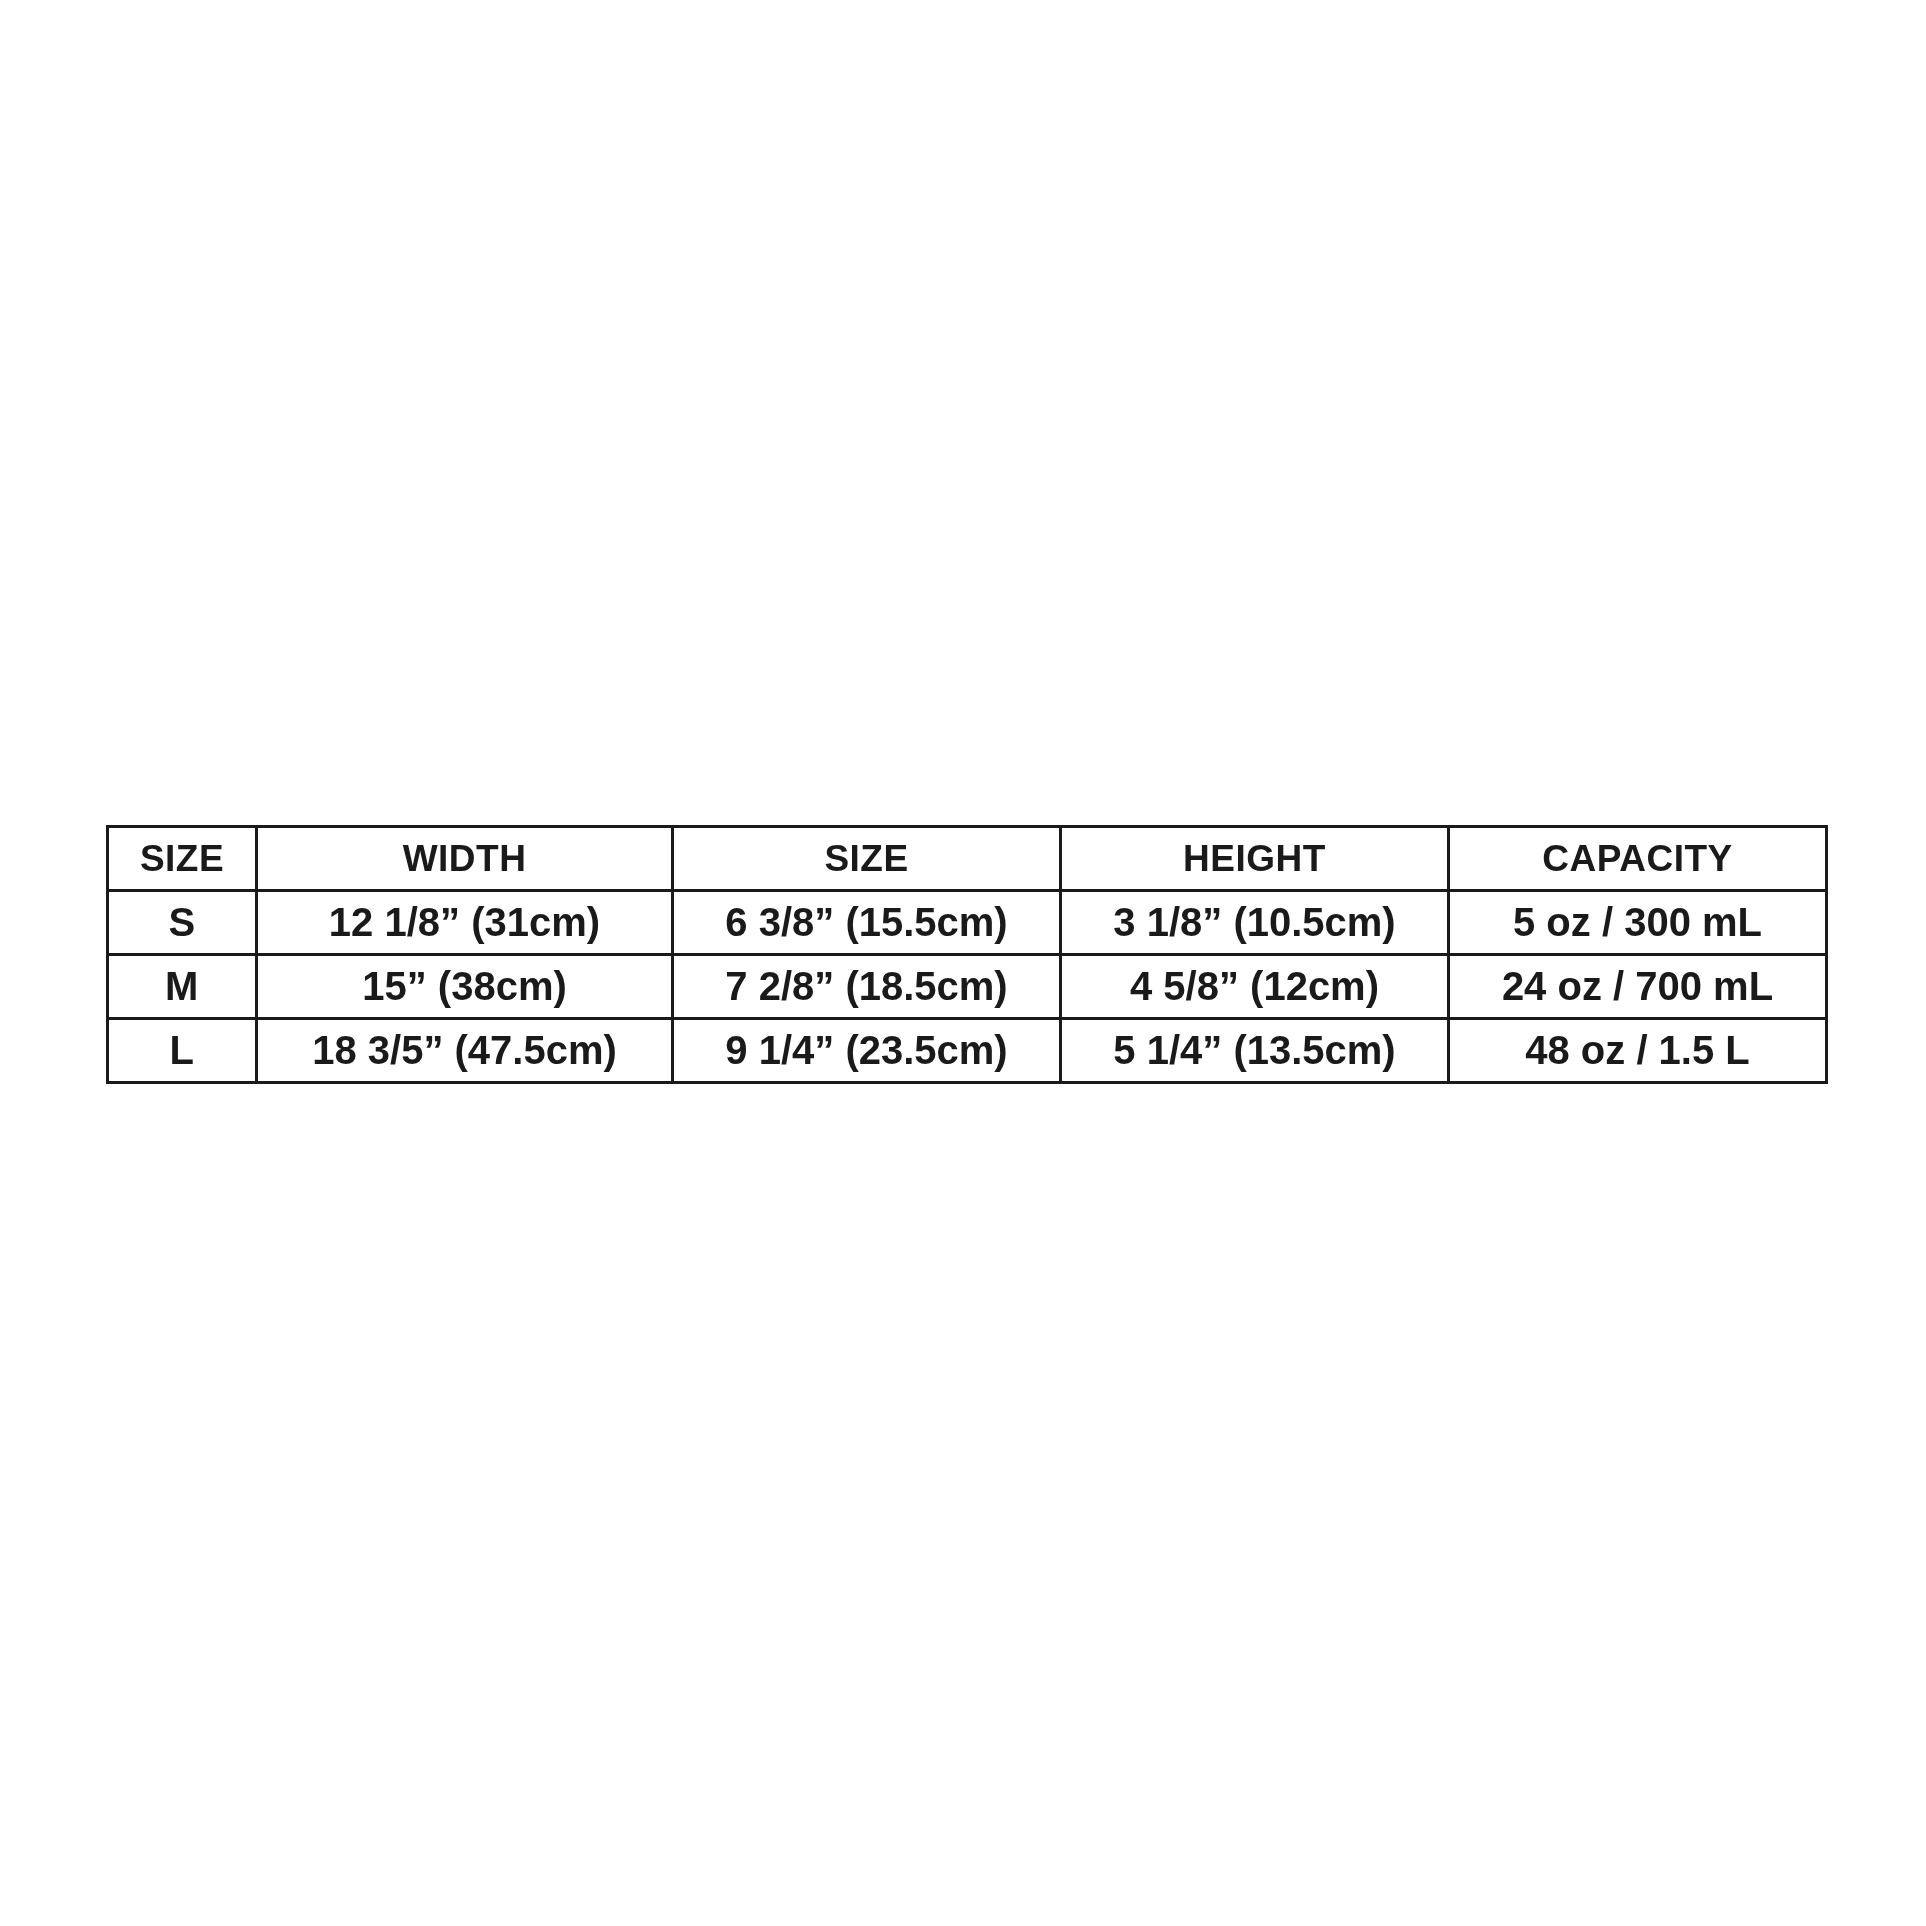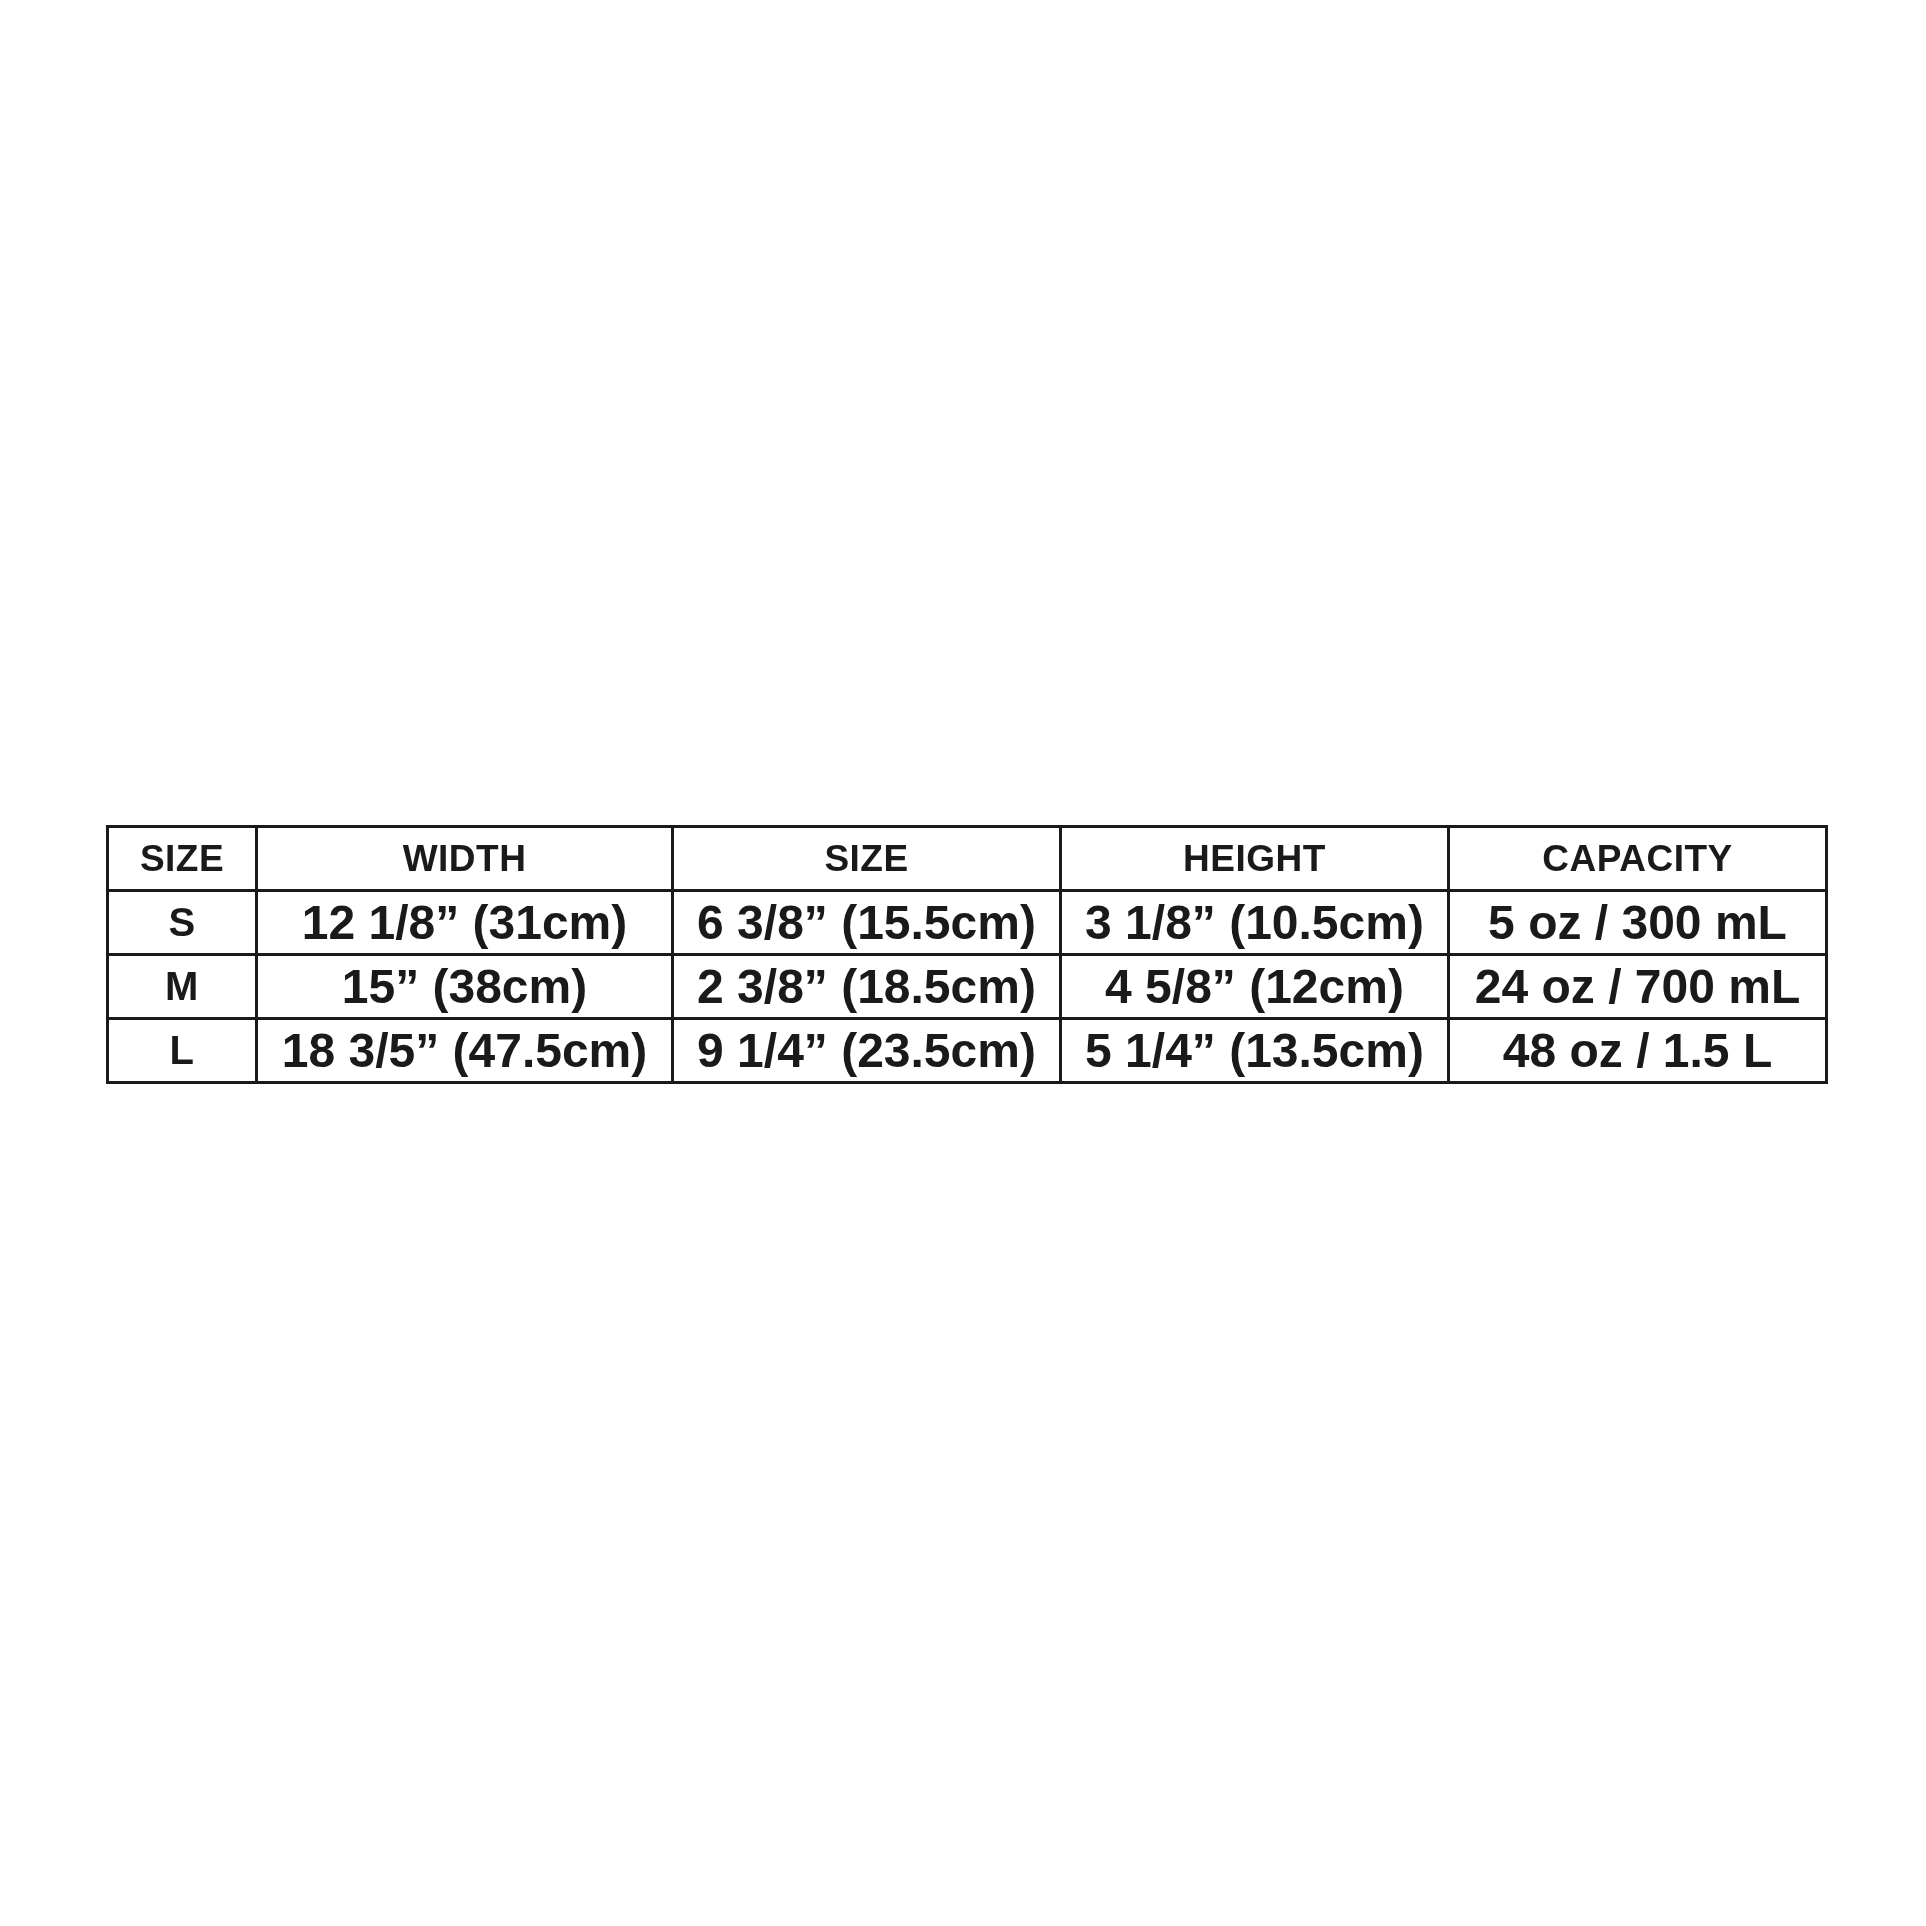--- a/index.html
+++ b/index.html
@@ -51,21 +51,21 @@
     line-height: 61px;
     white-space: nowrap;
   }
   table.size-chart th {
     font-weight: bold;
     font-size: 37px;
     letter-spacing: 0.5px;
   }
   table.size-chart td {
     font-weight: bold;
-    font-size: 48px;
+    font-size: 40px;
   }
   table.size-chart td.size-cell {
     font-size: 40px;
     letter-spacing: 0.5px;
   }
 </style>
 </head>
 <body>
 
 <div class="sheet">
@@ -91,21 +91,21 @@
         <tr>
           <td class="size-cell">S</td>
           <td>12 1/8” (31cm)</td>
           <td>6 3/8” (15.5cm)</td>
           <td>3 1/8” (10.5cm)</td>
           <td>5 oz / 300 mL</td>
         </tr>
         <tr>
           <td class="size-cell">M</td>
           <td>15” (38cm)</td>
-          <td>2 3/8” (18.5cm)</td>
+          <td>7 2/8” (18.5cm)</td>
           <td>4 5/8” (12cm)</td>
           <td>24 oz / 700 mL</td>
         </tr>
         <tr>
           <td class="size-cell">L</td>
           <td>18 3/5” (47.5cm)</td>
           <td>9 1/4” (23.5cm)</td>
           <td>5 1/4” (13.5cm)</td>
           <td>48 oz / 1.5 L</td>
         </tr>

